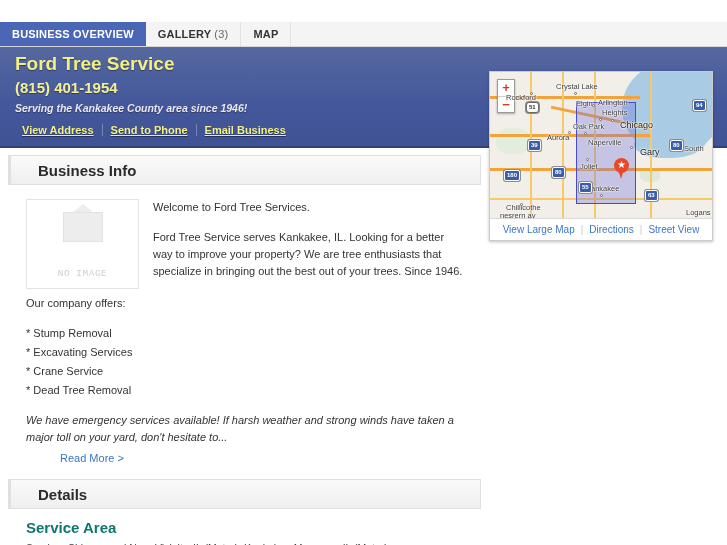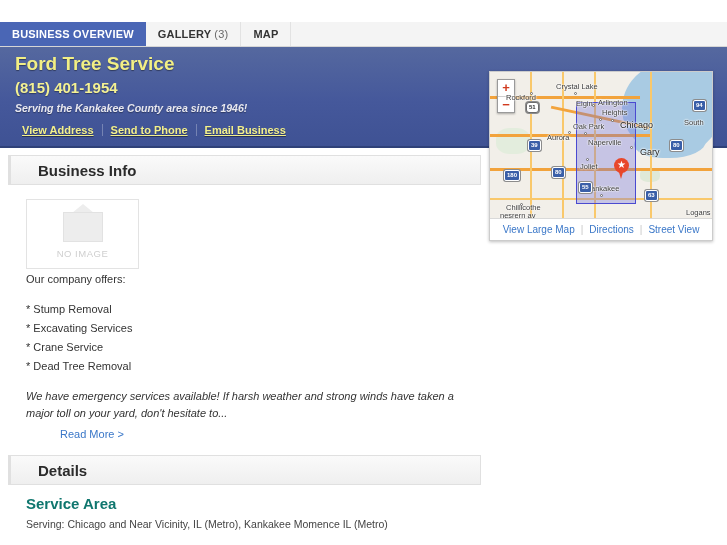--- a/index.html
+++ b/index.html
@@ -120,26 +120,27 @@
   .panel-head h2 {
     margin: 12px;
     font-size: 15px;
     font-weight: bold;
     color: #2b2b2b;
   }
   .panel-body { padding: 14px 16px 0 18px; }
 
   .info-row { display: flex; }
   .noimage {
-    width: 113px; height: 70px;
+    width: 113px; height: 90px;
     flex: 0 0 113px;
     border: 1px solid #e3e3e3;
     background: #ffffff;
     position: relative;
     margin-right: 14px;
+    font-family: Liberation Mono, monospace;
   }
   .noimage .frame {
     position: absolute;
     left: 50%; top: 12px;
     transform: translateX(-50%);
     width: 40px; height: 30px;
     background: #ededed;
     border: 1px solid #e2e2e2;
   }
   .noimage .hook {
@@ -381,20 +382,24 @@
     <h2>Business Info</h2>
   </div>
 
   <div class="panel-body">
     <div class="info-row">
       <div class="noimage">
         <span class="hook"></span>
         <span class="frame"></span>
         <span class="cap">NO IMAGE</span>
       </div>
+      <div class="info-text">
+        <p>Welcome to Ford Tree Services.</p>
+        <p>Ford Tree Service serves Kankakee, IL. Looking for a better way to improve your property? We are tree enthusiasts that specialize in bringing out the best out of your trees. Since 1946.</p>
+      </div>
     </div>
   </div>
 
   <div class="body-text">
     <p>Our company offers:</p>
     <div class="offers-list">
       <p>* Stump Removal</p>
       <p>* Excavating Services</p>
       <p>* Crane Service</p>
       <p>* Dead Tree Removal</p>
@@ -446,21 +451,21 @@
     </div>
   <div class="maplabel" style="left: 66px; top: 10px;">Crystal Lake</div>
       <div class="maplabel" style="left: 16px; top: 21px;">Rockford</div>
       <div class="maplabel" style="left: 78px; top: 27px; padding-left: 8px;">Elgin</div>
       <div class="maplabel" style="left: 108px; top: 26px;">Arlington</div>
       <div class="maplabel" style="left: 112px; top: 36px;">Heights</div>
       <div class="maplabel" style="left: 83px; top: 50px;">Oak Park</div>
       <div class="maplabel big" style="left: 130px; top: 48px;">Chicago</div>
       <div class="maplabel" style="left: 57px; top: 61px;">Aurora</div>
       <div class="maplabel" style="left: 98px; top: 66px;">Naperville</div>
-      <div class="maplabel" style="left: 194px; top: 46px;">South</div>
+      <div class="maplabel" style="left: 194px; top: 72px;">South</div>
       <div class="maplabel big" style="left: 150px; top: 75px;">Gary</div>
       <div class="maplabel" style="left: 90px; top: 90px;">Joliet</div>
       <div class="maplabel" style="left: 96px; top: 112px;">Kankakee</div>
       <div class="maplabel" style="left: 16px; top: 131px; text-align: center;">Chillicothe</div>
       <div class="maplabel" style="left: 10px; top: 139px;">nesrern av</div>
       <div class="maplabel" style="left: 196px; top: 136px;">Logans</div>
       <div class="shield us" style="left: 36px; top: 30px;">51</div>
       <div class="shield" style="left: 38px; top: 68px;">39</div>
       <div class="shield" style="left: 14px; top: 98px;">180</div>
       <div class="shield" style="left: 62px; top: 95px;">80</div>

